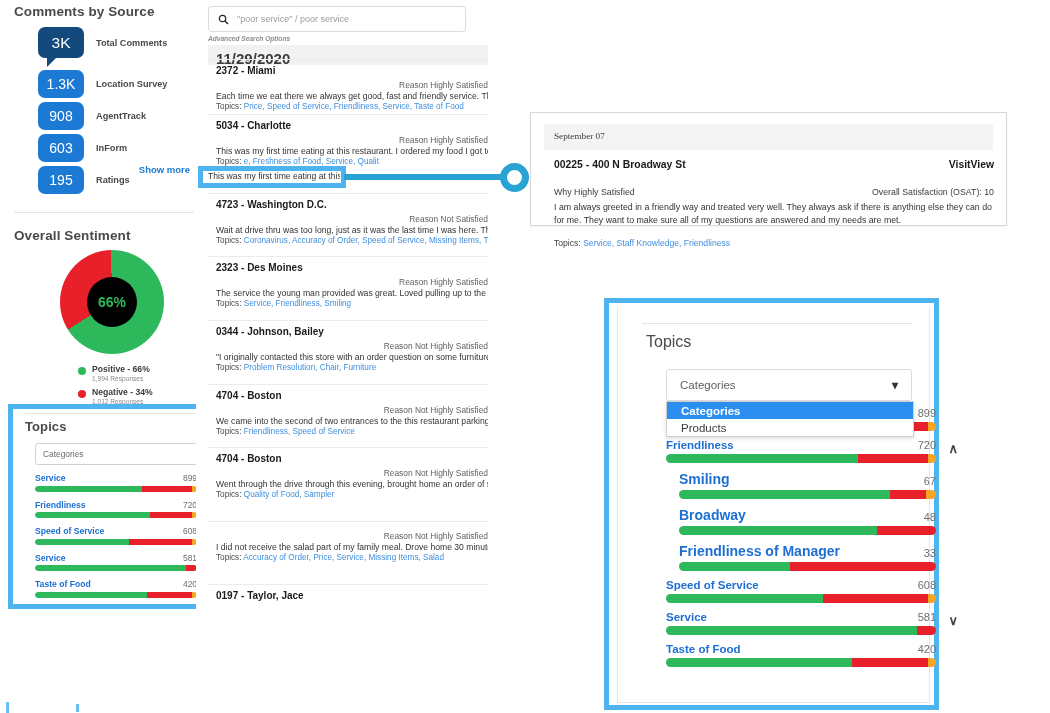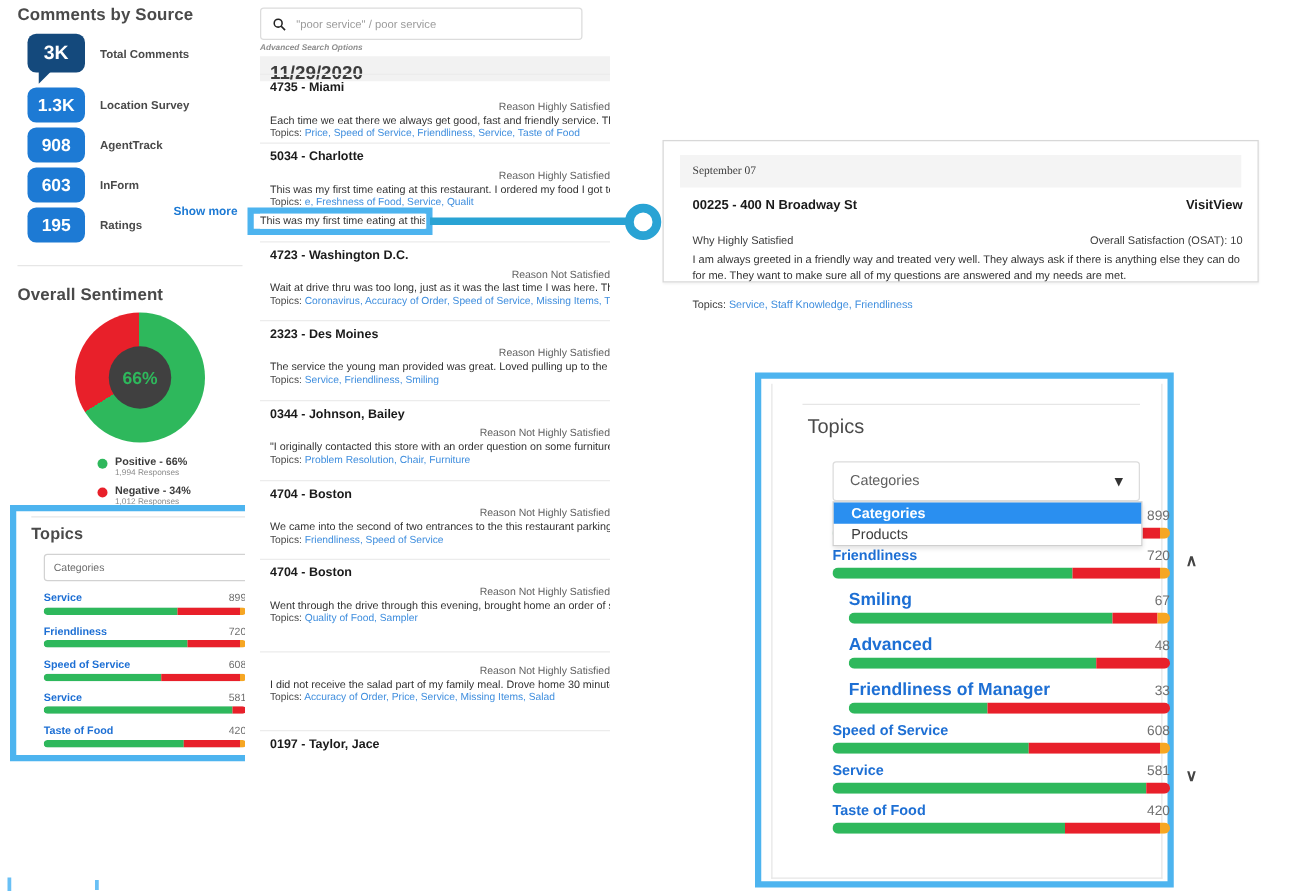--- a/index.html
+++ b/index.html
@@ -14,35 +14,35 @@
 
   
   #left-column{left:0;top:0;width:196px;height:713px;background:#fff;border-right:1px solid #e3e3e3;}
 
   .sec-title{font-size:13.5px;font-weight:700;color:#4a4a4a;letter-spacing:.1px;}
 
   
   #comments-by-source{position:absolute;left:14px;top:4px;width:180px;}
   .bubble-row{display:flex;align-items:center;margin-top:4px;position:relative;}
   .bubble{width:46px;height:28px;border-radius:7px;display:flex;align-items:center;justify-content:center;
-          color:#fff;font-weight:700;font-size:14px;position:relative;flex:none;margin-left:8px;}
+          color:#fff;font-weight:400;font-size:14px;position:relative;flex:none;margin-left:24px;}
   .bubble.total{background:#14497c;height:31px;font-size:15.5px;}
   .bubble.sub{background:#1d7ad4;}
   .bubble.total:after{content:"";position:absolute;left:9px;bottom:-9px;width:0;height:0;
         border-left:0 solid transparent;border-right:11px solid transparent;border-top:11px solid #14497c;}
   .bubble-label{margin-left:12px;font-size:9.2px;color:#4a4a4a;font-weight:600;}
   #show-more{position:absolute;right:4px;top:160px;font-size:9.5px;color:#1d7ad4;font-weight:700;cursor:pointer;}
   .hr{position:absolute;height:1px;background:#e6e6e6;}
 
   
   #overall-sentiment{position:absolute;left:14px;top:228px;width:180px;}
   #donut-wrap{position:absolute;left:46px;top:22px;width:104px;height:104px;}
   #donut{width:104px;height:104px;border-radius:50%;
     background:conic-gradient(#2eb85c 0deg 238deg,#e8202a 238deg 359deg,#2eb85c 359deg 360deg);}
-  #donut-hole{position:absolute;left:27px;top:27px;width:50px;height:50px;border-radius:50%;background:#404040;
+  #donut-hole{position:absolute;left:27px;top:27px;width:50px;height:50px;border-radius:50%;background:#000000;
      display:flex;align-items:center;justify-content:center;color:#2eb85c;font-size:14px;font-weight:700;}
   .legend{position:absolute;left:64px;top:136px;}
   .legend-row{display:flex;margin-bottom:4px;}
   .dot{width:8px;height:8px;border-radius:50%;margin-top:3px;margin-right:6px;flex:none;}
   .lg-main{font-size:8.6px;font-weight:700;color:#3c3c3c;line-height:1.25;}
   .lg-sub{font-size:6.6px;color:#8a8a8a;line-height:1.3;}
 
   
   #left-topics-highlight{position:absolute;left:8px;top:404px;width:206px;height:205px;
       border:5px solid #4db4ef;background:#fff;box-sizing:border-box;}
@@ -272,21 +272,21 @@
     </svg>
     <span id="search-val">"poor service" / poor service</span>
   </div>
   <div id="adv-search">Advanced Search Options</div>
   <div id="date-band">
     <span>11/29/2020</span>
   </div>
   <div id="comment-list">
       <div class="c-sep" style="top: 59px;"></div>
       <div class="comment" style="top: 65px;">
-        <div class="c-title">4735 - Miami</div>
+        <div class="c-title">2372 - Miami</div>
         <div class="c-reason">Reason Highly Satisfied</div>
         <div class="c-text">Each time we eat there we always get good, fast and friendly service. The foo</div>
         <div class="c-topics"><b>Topics: </b><i>Price, Speed of Service, Friendliness, Service, Taste of Food</i></div>
       </div>
       <div class="c-sep" style="top: 114px;"></div>
       <div class="comment" style="top: 120px;">
         <div class="c-title">5034 - Charlotte</div>
         <div class="c-reason">Reason Highly Satisfied</div>
         <div class="c-text">This was my first time eating at this restaurant. I ordered my food I got to the w</div>
         <div class="c-topics"><b>Topics: </b><i>e, Freshness of Food, Service, Qualit</i></div>
@@ -403,21 +403,21 @@
             <span class="rt-val">67</span>
           </div>
           <div class="rt-bar">
             <div class="seg seg-g" style="width: 82%;"></div>
             <div class="seg seg-r" style="width: 14%;"></div>
             <div class="seg seg-o" style="width: 4%;"></div>
           </div>
         </div>
         <div class="rt-item child">
           <div class="rt-head">
-            <span class="rt-name">Advanced</span>
+            <span class="rt-name">Broadway</span>
             <span class="rt-val">48</span>
           </div>
           <div class="rt-bar">
             <div class="seg seg-g" style="width: 77%;"></div>
             <div class="seg seg-r" style="width: 23%;"></div>
           </div>
         </div>
         <div class="rt-item child">
           <div class="rt-head">
             <span class="rt-name">Friendliness of Manager</span>

